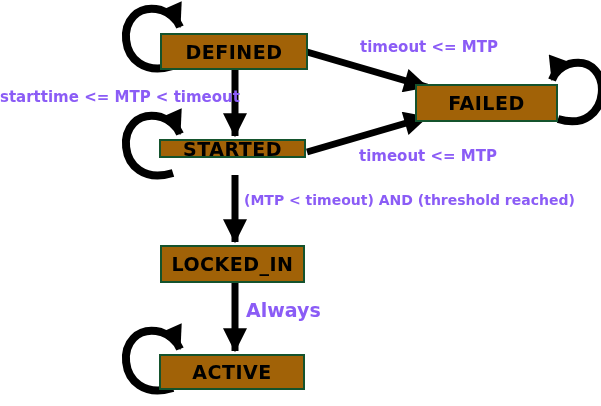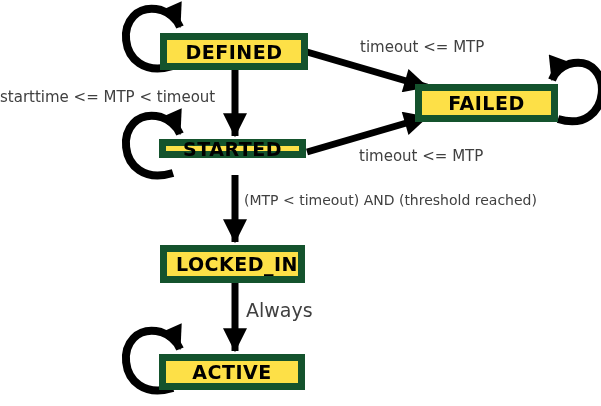--- a/index.html
+++ b/index.html
@@ -8,45 +8,45 @@
     width: 601px;
     height: 406px;
     background: #ffffff;
     overflow: hidden;
     font-family: "DejaVu Sans", sans-serif;
   }
   #edges { position: absolute; left: 0; top: 0; z-index: 1; }
   .state-box {
     position: absolute;
     box-sizing: border-box;
-    background: #fde047;
-    border: 7px solid #14532d;
+    background: #a16207;
+    border: 2px solid #14532d;
     display: flex;
     align-items: center;
     justify-content: center;
     font-weight: bold;
     font-size: 19px;
     color: #000000;
     z-index: 2;
     letter-spacing: 0.5px;
   }
   .edge-label {
     position: absolute;
-    font-weight: normal;
+    font-weight: bold;
     font-size: 15px;
-    color: #404040;
+    color: #8b5cf6;
     white-space: nowrap;
     z-index: 3;
     text-align: right;
   }
   
   #box-defined   { left: 160px; top: 33px;  width: 148px; height: 37px; }
   #box-failed    { left: 415px; top: 84px;  width: 143px; height: 38px; }
   #box-started   { left: 159px; top: 139px; width: 147px; height: 19px; }
-  #box-locked-in { left: 160px; top: 245px; width: 145px; height: 38px; justify-content: flex-end; }
+  #box-locked-in { left: 160px; top: 245px; width: 145px; height: 38px; }
   #box-active    { left: 159px; top: 354px; width: 146px; height: 36px; text-align: center; }
 
   #lbl-def-failed   { left: 360px; top: 38px; }
   #lbl-def-started  { left: 0;   top: 88px; }
   #lbl-sta-failed   { left: 359px; top: 147px; }
   #lbl-sta-locked   { left: 244px; top: 192px; font-size: 14px; }
   #lbl-locked-active{ left: 246px; top: 299px; font-size: 19px; }
 </style>
 </head>
 <body>

